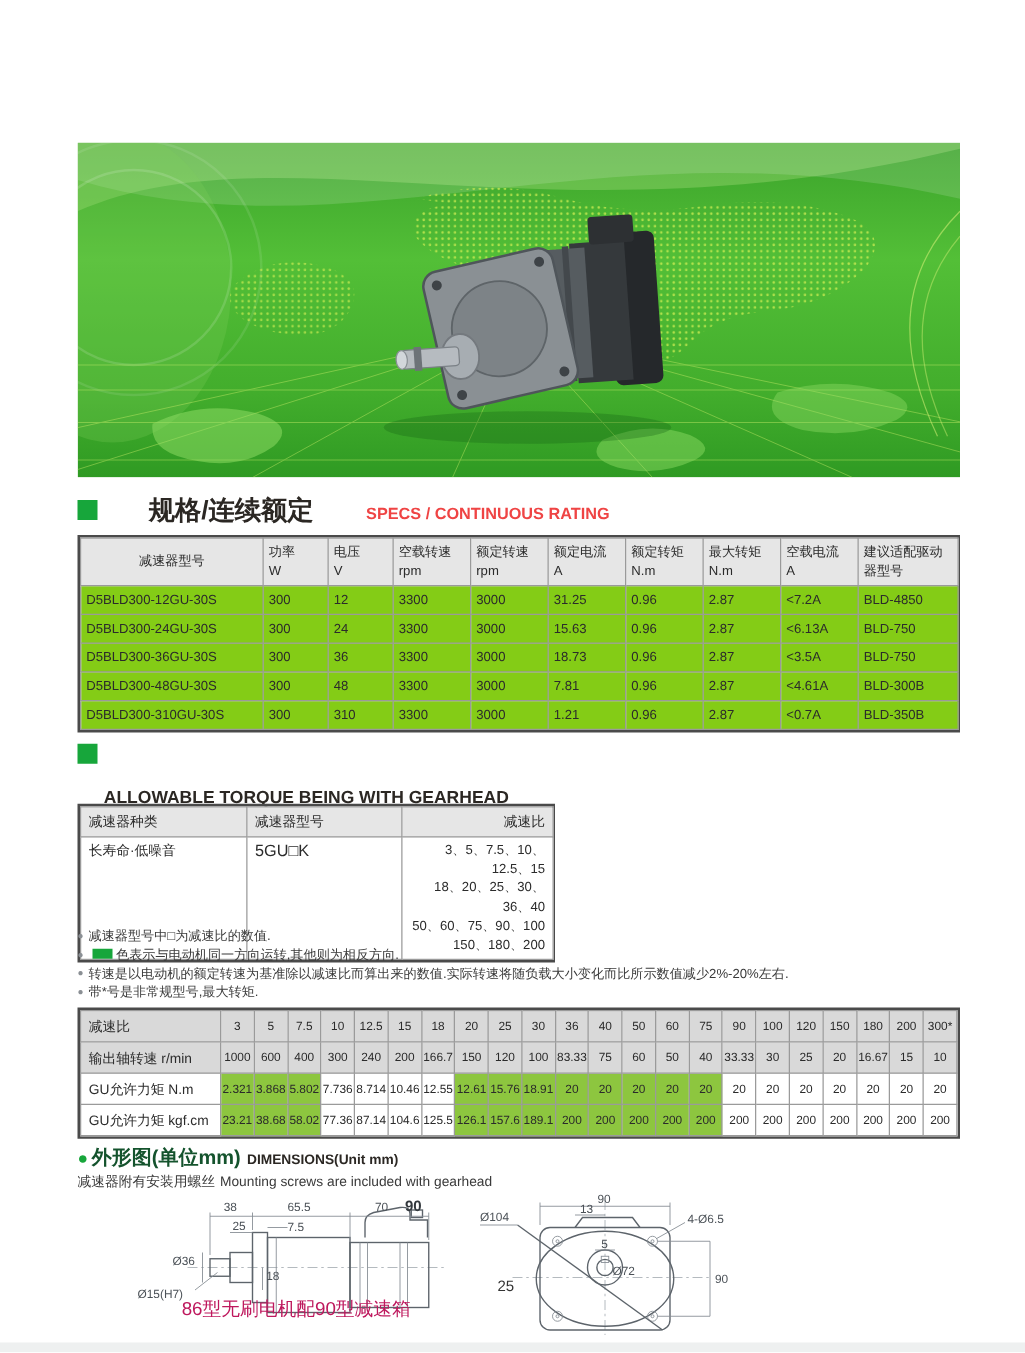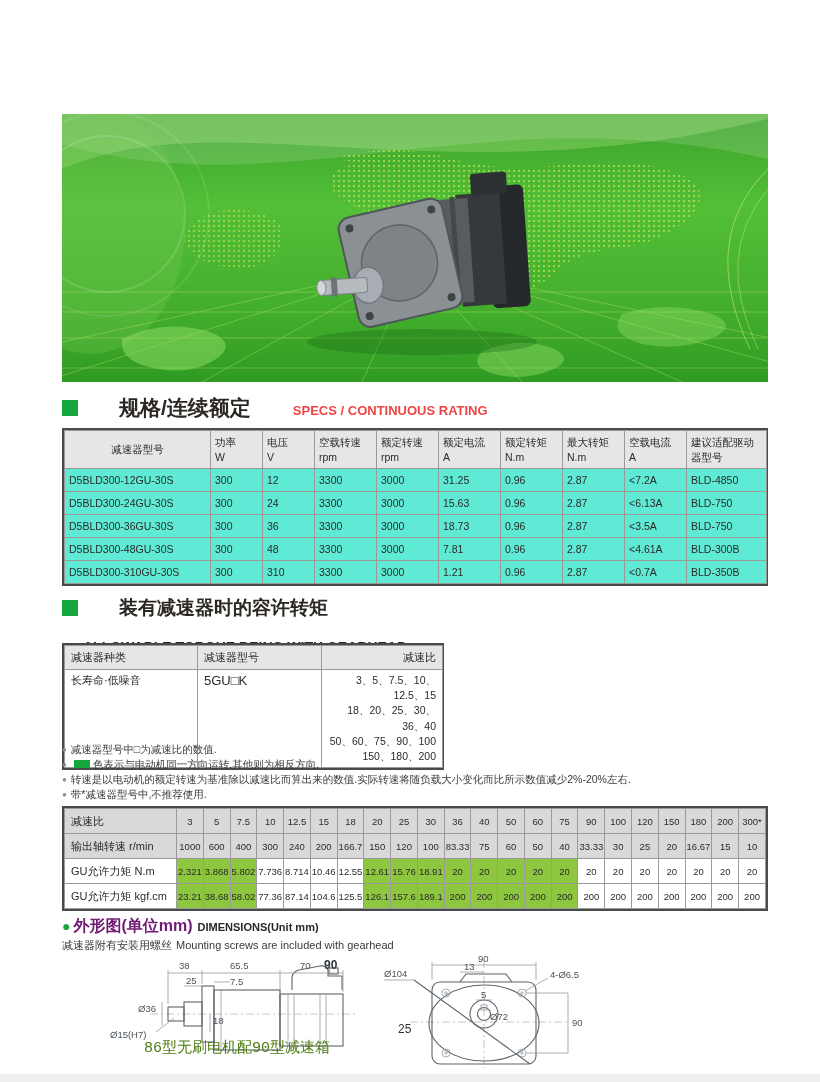--- a/index.html
+++ b/index.html
@@ -28,21 +28,21 @@
 
   
   table { border-collapse:collapse; table-layout:fixed; width:100%; }
   .tbl-wrap { border:2px solid #4a4a4a; }
   th,td { border:1px solid #9a9a9a; font-weight:normal; }
 
   
   .spec-wrap { top:428px; }
   .spec th { background:#e6e6e6; font-size:10.5px; text-align:left; padding:3px 4px; height:38px; vertical-align:middle; line-height:1.35; }
   .spec th.center { text-align:center; }
-  .spec td { font-size:10.5px; padding:2px 4px; height:23px; background:#5eead4; }
+  .spec td { font-size:10.5px; padding:2px 4px; height:23px; background:#84cc16; }
 
   
   .sec2 { top:595px; }
   .sec2 .sec-cn { font-size:19px; }
   .sec2-en { font-size:14px; font-weight:bold; color:#2b2723; margin-left:21px; margin-top:18px; }
 
   .gear-wrap { top:643px; width:382px; }
   .gear th { background:#e6e6e6; font-size:11px; text-align:left; padding:3px 6px; height:24px; }
   .gear th.right { text-align:right; }
   .gear td { font-size:11px; padding:3px 6px; vertical-align:top; background:#fff; height:66px; }
@@ -59,36 +59,36 @@
   .ratio-wrap { top:806px; }
   .ratio td { font-size:9.5px; text-align:center; padding:0 1px; height:25px; background:#fff; }
   .ratio td.lbl { text-align:left; font-size:11px; padding-left:6px; background:#fff; }
   .ratio tr.gray td { background:#d9d9d9; }
   .ratio td.hl { background:#8dc63f; }
   .ratio col.c0 { width:112px; }
 
   
   .dims-head { top:916px; }
   .dim-bullet { color:#17a63b; font-size:14px; margin-right:3px; }
-  .dims-cn { font-size:16px; font-weight:bold; color:#701a75; }
+  .dims-cn { font-size:16px; font-weight:bold; color:#14532d; }
   .dims-en { font-size:11px; font-weight:bold; color:#2b2723; margin-left:5px; }
   .dims-note { top:938px; font-size:11px; color:#3a3a3a; }
   .dims-note .en { margin-left:4px; }
   .drawing { top:952px; height:118px; }
 
   .dwg-line { stroke:#5d646b; stroke-width:1.1; fill:none; }
   .dwg-thin { stroke:#868d94; stroke-width:0.7; fill:none; }
   .dwg-cl { stroke:#a9b0b6; stroke-width:0.7; fill:none; stroke-dasharray:8 3 2 3; }
   .dwg-dim { font:9.5px "Liberation Sans",sans-serif; fill:#4c5258; }
   .dwg-dimb { font:bold 12px "Liberation Sans",sans-serif; fill:#33383d; }
 
   
   .pageno { position:absolute; left:398px; top:1022px; font-size:12px; color:#333; }
   .caption { position:absolute; left:62px; top:1038px; width:350px; text-align:center;
-             font-family:Liberation Mono, monospace; font-size:15px; color:#4d7c0f; }
+             font-family:Liberation Sans, sans-serif; font-size:15px; color:#be185d; }
   .bottom-strip { position:absolute; left:0; top:1074px; width:820px; height:8px; background:#eef0f0; }
 </style>
 </head>
 <body>
 
 <div class="page">
 
 
   <div class="content banner" style="position:absolute;">
     <svg width="706" height="268" viewBox="0 0 706 268">
@@ -287,21 +287,20 @@
             <td>&lt;0.7A</td>
             <td>BLD-350B</td>
           </tr>
         </tbody>
     </table>
   </div>
 
   <div class="content sec2" style="position:absolute;">
     <div class="sec-row">
       <span class="sec-sq"></span>
-      <span class="sec-cn">装有减速器时的容许转矩</span>
     </div>
     <div class="sec2-en">ALLOWABLE TORQUE BEING WITH GEARHEAD</div>
   </div>
 
   <div class="content gear-wrap tbl-wrap" style="position:absolute;">
     <table class="gear">
       <colgroup>
           <col style="width:133px">
           <col style="width:124px">
           <col style="width:121px">
@@ -323,21 +322,21 @@
             </td>
       </tr>
     </tbody>
       </table>
   </div>
 
   <div class="content notes" style="position:absolute;">
     <div><span class="note-bullet">●</span><span>减速器型号中□为减速比的数值.</span></div>
     <div><span class="note-bullet">●</span><span class="swatch"></span><span>色表示与电动机同一方向运转,其他则为相反方向.</span></div>
     <div><span class="note-bullet">●</span><span>转速是以电动机的额定转速为基准除以减速比而算出来的数值.实际转速将随负载大小变化而比所示数值减少2%-20%左右.</span></div>
-    <div><span class="note-bullet">●</span><span>带*减速器型号中,不推荐使用.</span></div>
+    <div><span class="note-bullet">●</span><span>带*号是非常规型号,最大转矩.</span></div>
   </div>
 
   <div class="content ratio-wrap tbl-wrap" style="position:absolute;">
     <table class="ratio">
       <colgroup>
           <col class="c0">
         </colgroup>
       <tbody>
           <tr class="gray">
             <td class="lbl">减速比</td>

